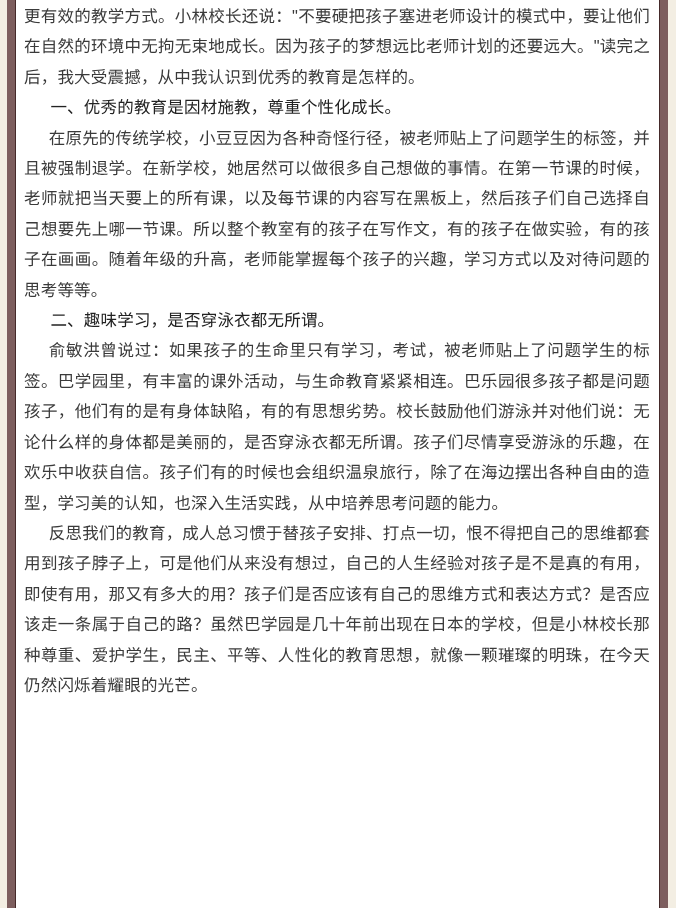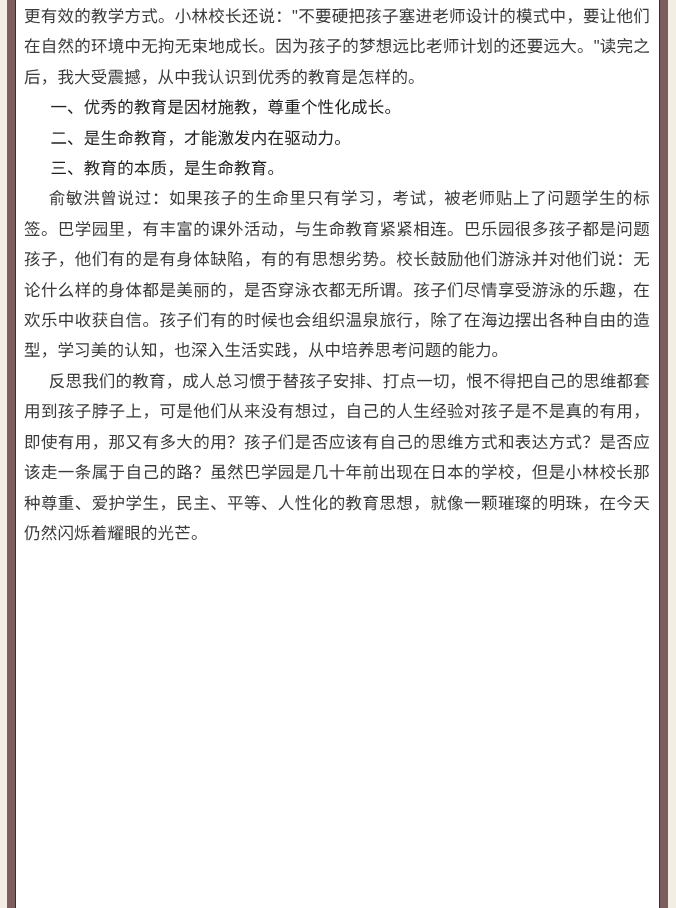--- a/index.html
+++ b/index.html
@@ -48,18 +48,18 @@
     color: var(--heading);
   }
 </style>
 </head>
 <body>
 
 <div class="paper">
   <div class="doc">
       <p class="continuation">更有效的教学方式。小林校长还说："不要硬把孩子塞进老师设计的模式中，要让他们在自然的环境中无拘无束地成长。因为孩子的梦想远比老师计划的还要远大。"读完之后，我大受震撼，从中我认识到优秀的教育是怎样的。</p>
       <p class="heading">一、优秀的教育是因材施教，尊重个性化成长。</p>
-      <p class="heading">二、是生命教育，才能激发内在驱动力。</p>
-      <p class="heading">三、教育的本质，是生命教育。</p>
+      <p class="paragraph">在原先的传统学校，小豆豆因为各种奇怪行径，被老师贴上了问题学生的标签，并且被强制退学。在新学校，她居然可以做很多自己想做的事情。在第一节课的时候，老师就把当天要上的所有课，以及每节课的内容写在黑板上，然后孩子们自己选择自己想要先上哪一节课。所以整个教室有的孩子在写作文，有的孩子在做实验，有的孩子在画画。随着年级的升高，老师能掌握每个孩子的兴趣，学习方式以及对待问题的思考等等。</p>
+      <p class="heading">二、趣味学习，是否穿泳衣都无所谓。</p>
       <p class="paragraph">俞敏洪曾说过：如果孩子的生命里只有学习，考试，被老师贴上了问题学生的标签。巴学园里，有丰富的课外活动，与生命教育紧紧相连。巴乐园很多孩子都是问题孩子，他们有的是有身体缺陷，有的有思想劣势。校长鼓励他们游泳并对他们说：无论什么样的身体都是美丽的，是否穿泳衣都无所谓。孩子们尽情享受游泳的乐趣，在欢乐中收获自信。孩子们有的时候也会组织温泉旅行，除了在海边摆出各种自由的造型，学习美的认知，也深入生活实践，从中培养思考问题的能力。</p>
       <p class="paragraph">反思我们的教育，成人总习惯于替孩子安排、打点一切，恨不得把自己的思维都套用到孩子脖子上，可是他们从来没有想过，自己的人生经验对孩子是不是真的有用，即使有用，那又有多大的用？孩子们是否应该有自己的思维方式和表达方式？是否应该走一条属于自己的路？虽然巴学园是几十年前出现在日本的学校，但是小林校长那种尊重、爱护学生，民主、平等、人性化的教育思想，就像一颗璀璨的明珠，在今天仍然闪烁着耀眼的光芒。</p>
     </div>
 </div>
 
 </body></html>

